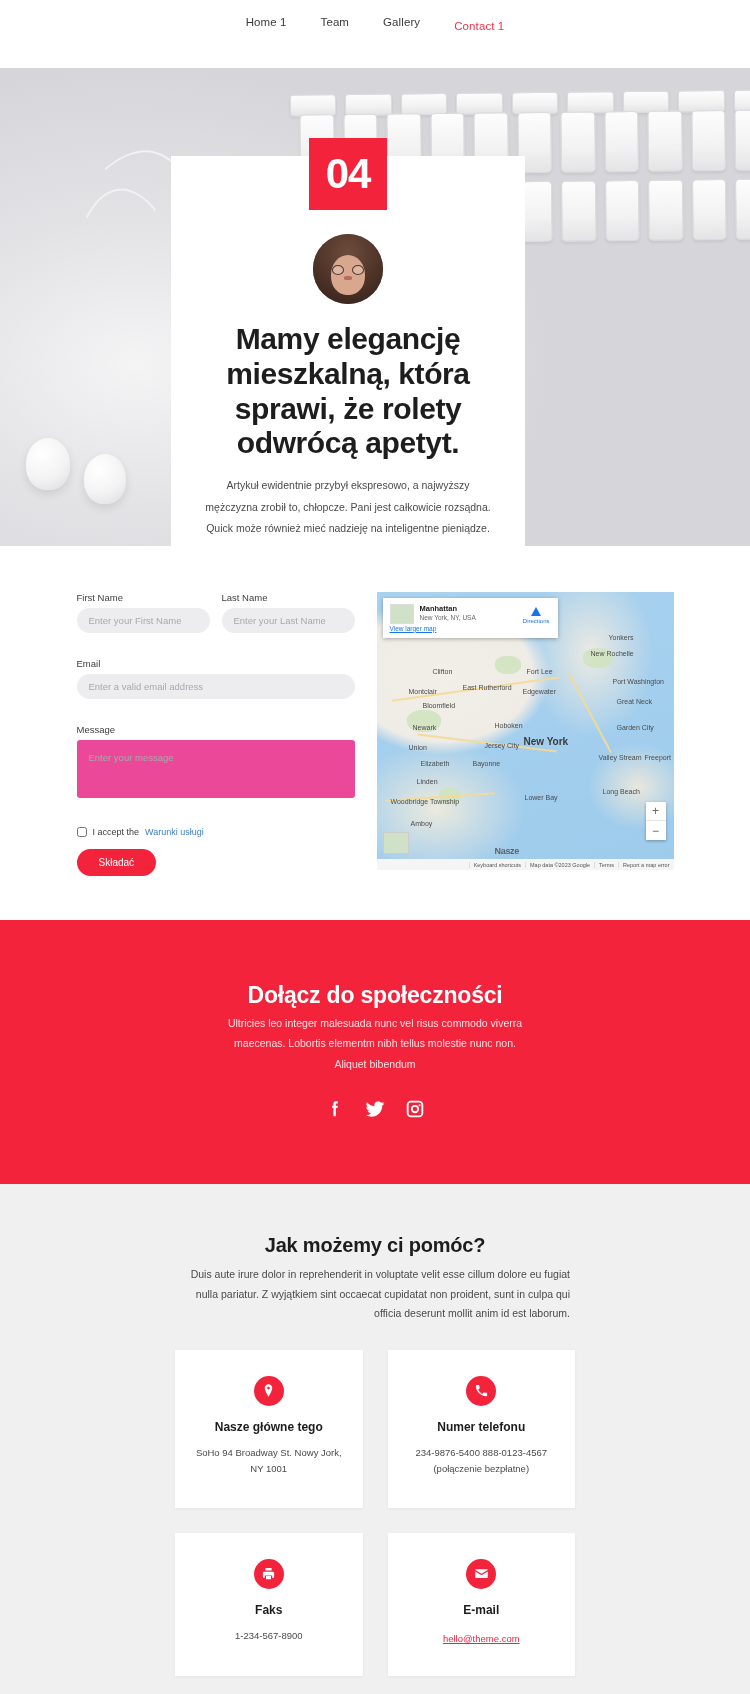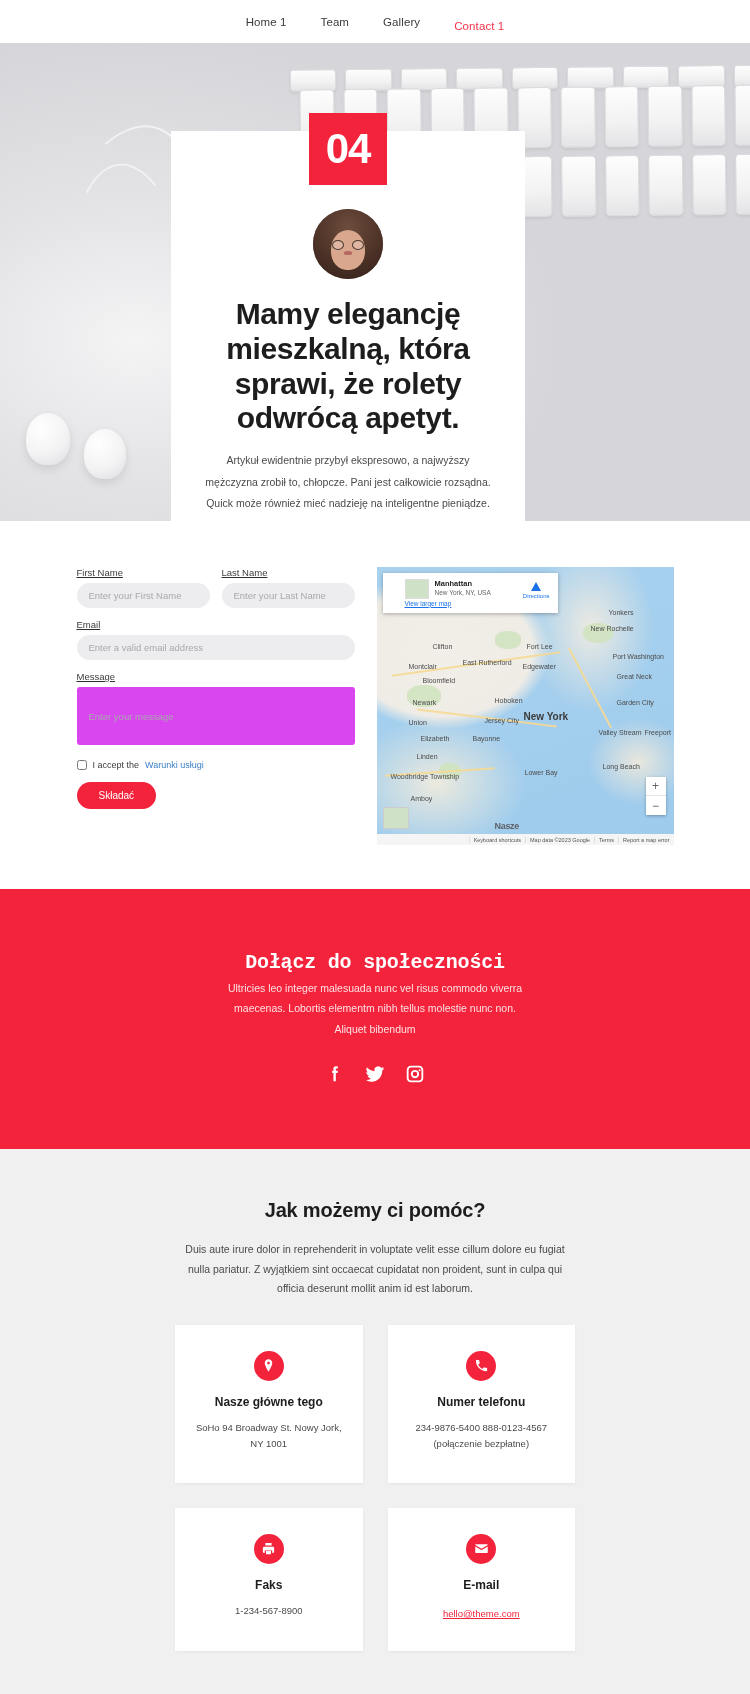--- a/index.html
+++ b/index.html
@@ -28,20 +28,21 @@
     letter-spacing:.1px;
   }
   .nav-link.active { color:#f3334a;margin-top:8px; }
 
   
   .hero {
     position:relative;
     height:478px;
     overflow:hidden;
     background:#f9a8d4;
+    margin-top:25px;
   }
   .hero-bg { position:absolute; inset:0; }
   
   .kb-wash {
     position:absolute; inset:0;
     background:
       radial-gradient(ellipse 420px 300px at 18% 62%, #f4f4f5 0%, #e3e3e6 48%, #d6d6da 100%),
       linear-gradient(120deg,#e8e8ea 0%,#dedee2 45%,#d2d2d7 100%);
   }
   .kb-grid {
@@ -148,21 +149,21 @@
   
   .contact {
     background:#ffffff;
     padding:46px 0 44px;
     display:flex;
     justify-content:center;
     gap:22px;
   }
   .form-col { width:278px; }
   .row2 { display:flex; gap:12px; }
-  .field { margin-bottom:11px; flex:1;text-decoration:underline; }
+  .field { margin-bottom:25px; flex:1; }
   .field label {
     display:block;
     font-size:9.5px;
     color:#3d3d3d;
     margin-bottom:5px;
     font-weight:400;
   }
   .field input {
     width:100%;
     height:25px;
@@ -172,22 +173,22 @@
     padding:0 12px;
     font-size:9.5px;
     color:#3d3d3d;
     font-family:"Liberation Sans",sans-serif;
   }
   .field textarea {
     width:100%;
     height:58px;
     border:none;
     border-radius:3px;
-    background:#d946ef;
-    padding:24px 12px;
+    background:#ec4899;
+    padding:12px 12px;
     font-size:9.5px;
     color:#3d3d3d;
     resize:none;
     font-family:"Liberation Sans",sans-serif;
   }
   .field input::placeholder, .field textarea::placeholder { color:#a9a9ad; }
   .accept {
     display:flex; align-items:center; gap:6px;
     font-size:9px; color:#3d3d3d;
     margin:4px 0 12px;
@@ -236,21 +237,21 @@
   }
   .r1 { width:170px; left:14px; top:96px; transform:rotate(-8deg); }
   .r2 { width:140px; left:40px; top:150px; transform:rotate(7deg); }
   .r3 { width:110px; left:8px;  top:204px; transform:rotate(-4deg); }
   .r4 { width:90px;  left:168px; top:120px; transform:rotate(62deg); }
   .map-card {
     position:absolute; left:6px; top:6px;
     width:175px;
     background:#fff;
     box-shadow:0 1px 4px rgba(0,0,0,.3);
-    padding:6px 22px;
+    padding:6px 7px;
   }
   .map-card .thumb {
     width:24px; height:20px; background:#cfe1c6; float:left; margin-right:6px;
     border:1px solid #ddd;
   }
   .map-card .mc-title { font-size:7.5px; font-weight:700; color:#222; line-height:1.3; }
   .map-card .mc-sub { font-size:6.5px; color:#666; }
   .map-card .mc-link { font-size:6.5px; color:#1a73e8; margin-top:4px; display:block; clear:both; }
   .map-card .mc-dir {
     position:absolute; right:8px; top:9px; text-align:center; color:#1a73e8; font-size:6px;
@@ -289,38 +290,38 @@
     width:26px; height:22px; background:#cfe1c6; border:1px solid #ccc;
   }
 
   
   .community {
     background:#f3233c;
     color:#fff;
     text-align:center;
     padding:62px 0 60px;
   }
-  .community h2 { font-size:20px; font-weight:800; letter-spacing:-.2px;font-family:Liberation Mono, monospace; }
+  .community h2 { font-size:23px; font-weight:800; letter-spacing:-.2px; }
   .community p {
     font-size:10.5px; line-height:1.95; margin:4px auto 0;
     width:300px; color:#ffe0e3;
   }
   .socials { display:flex; justify-content:center; gap:18px; margin-top:24px; }
   .socials svg { width:22px; height:22px; fill:#fff; }
 
   
   .help {
     background:#f0f0f0;
     padding:50px 0 58px;
     text-align:center;
   }
   .help h2 { font-size:20px; font-weight:800; color:#1d1d1d; letter-spacing:-.2px; }
   .help > p {
     font-size:10.5px; line-height:1.85; color:#4a4a4a;
-    width:390px; margin:18px auto 0;
+    width:390px; margin:8px auto 0;text-align:right;
   }
   .cards {
     width:400px; margin:26px auto 0;
     display:grid; grid-template-columns:1fr 1fr; gap:25px 25px;
   }
   .card {
     background:#fff;
     padding:26px 18px 30px;
     box-shadow:0 1px 3px rgba(0,0,0,.05);
     min-height:120px;

